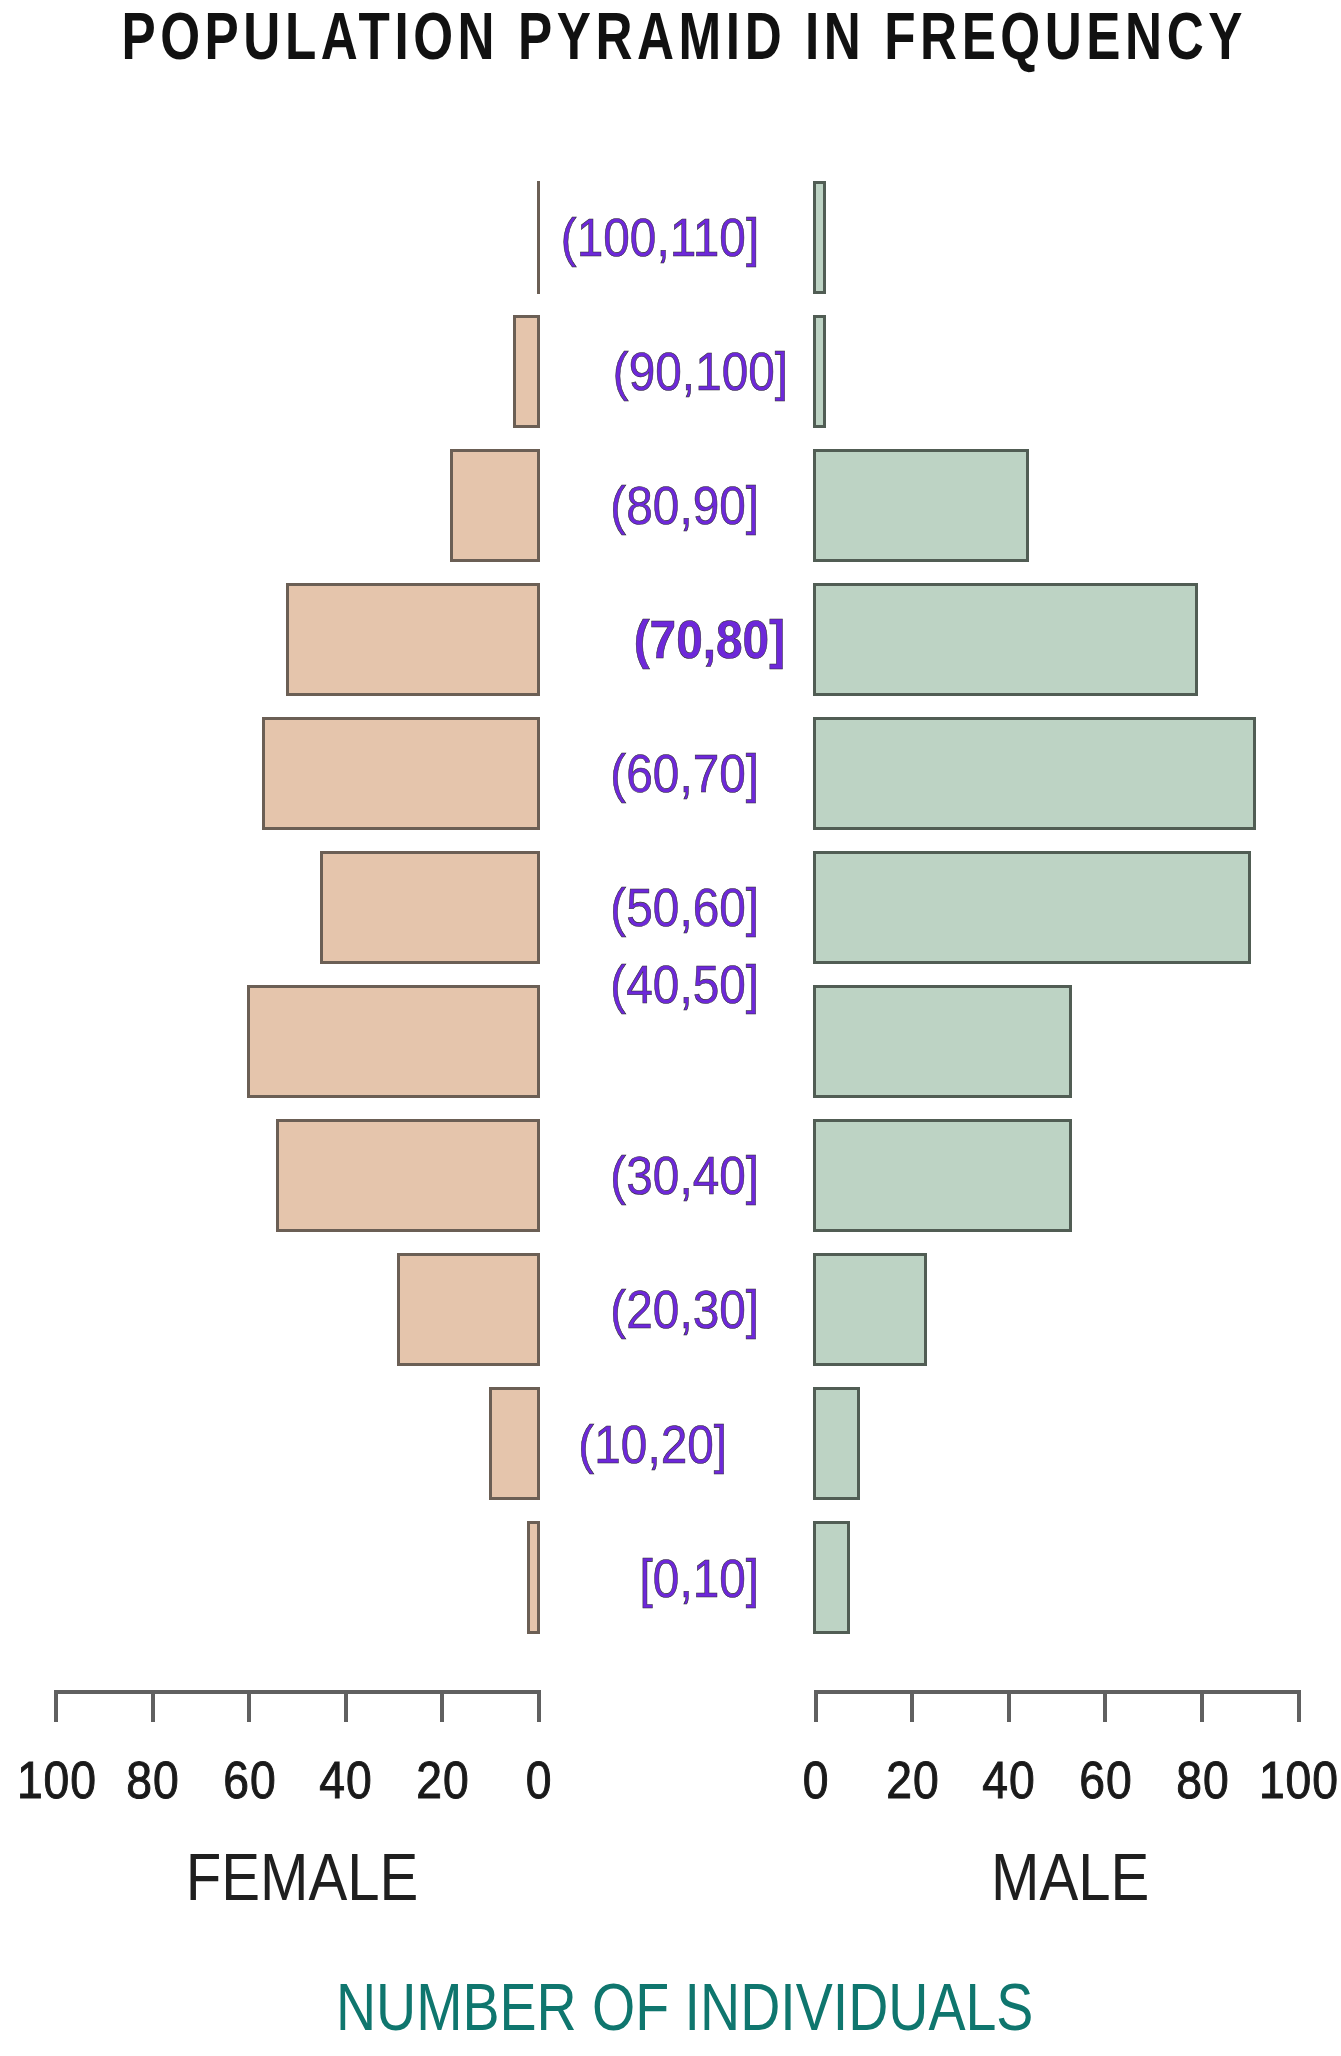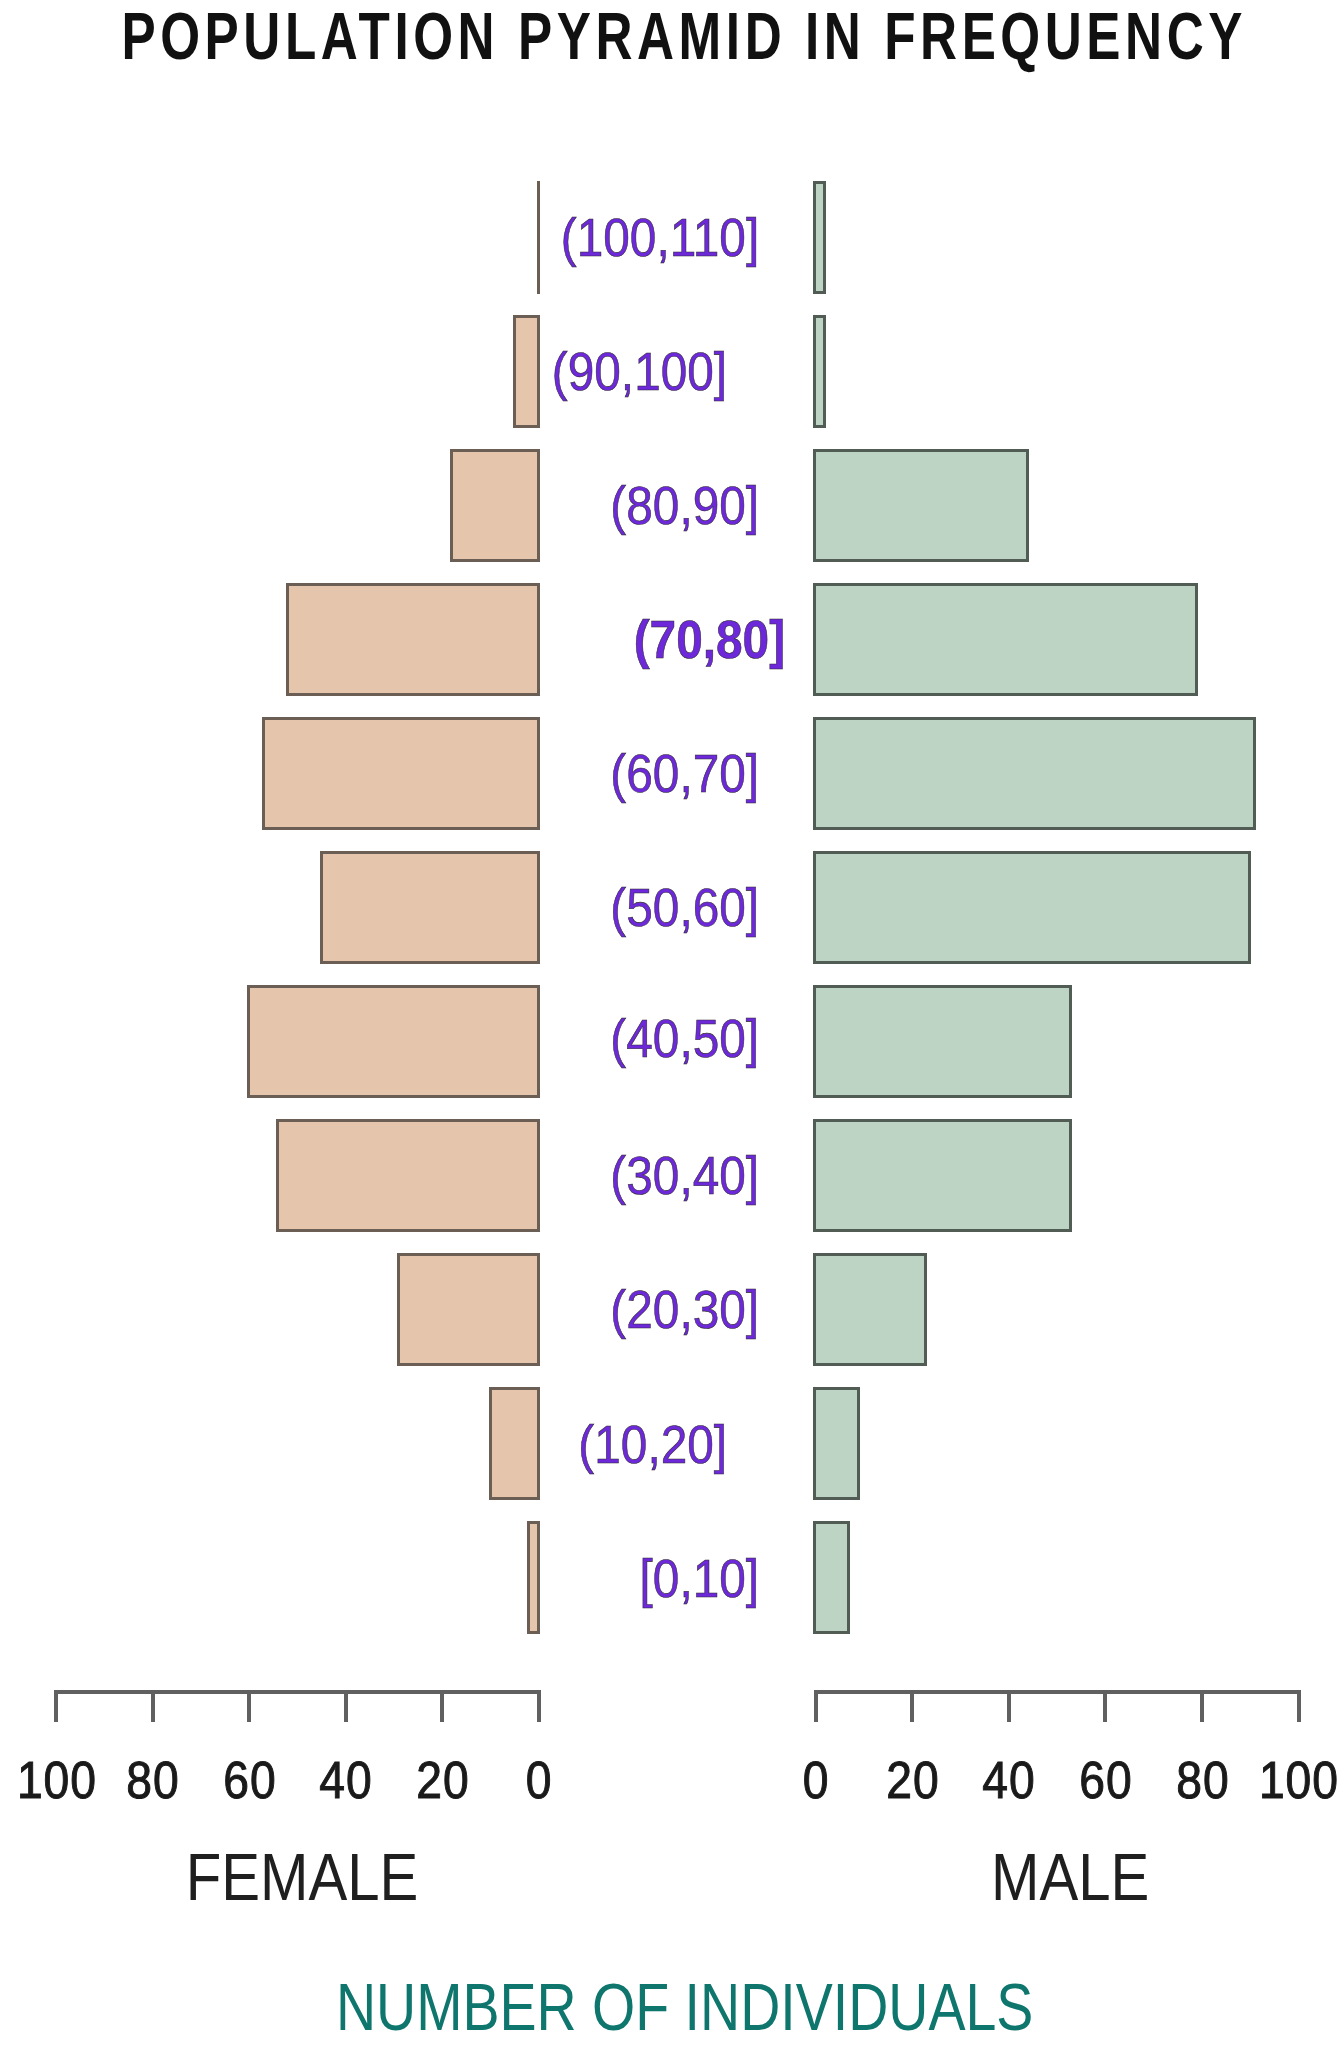--- a/index.html
+++ b/index.html
@@ -64,36 +64,36 @@
 <div id="chart">
 
   <div class="title"><span>POPULATION PYRAMID IN FREQUENCY</span></div>
 
   <div id="plot">
       <div class="bar zero f" style="left: 536.8px; top: 180.5px; width: 3.5px; height: 113px;"></div>
       <div class="bar m" style="left: 812.8px; top: 180.5px; width: 13.2px; height: 113px;"></div>
       <div class="cat" style="right: 582px; top: 210px;"><span>(100,110]</span></div>
       <div class="bar f" style="left: 512.6px; top: 314.6px; width: 27.6px; height: 113px;"></div>
       <div class="bar m" style="left: 812.8px; top: 314.6px; width: 13.2px; height: 113px;"></div>
-      <div class="cat" style="right: 614px; top: 344.1px;"><span>(90,100]</span></div>
+      <div class="cat" style="right: 553px; top: 344.1px;"><span>(90,100]</span></div>
       <div class="bar f" style="left: 449.9px; top: 448.6px; width: 90.3px; height: 113px;"></div>
       <div class="bar m" style="left: 812.8px; top: 448.6px; width: 216.1px; height: 113px;"></div>
       <div class="cat" style="right: 582px; top: 478.1px;"><span>(80,90]</span></div>
       <div class="bar f" style="left: 286px; top: 582.7px; width: 254.3px; height: 113px;"></div>
       <div class="bar m" style="left: 812.8px; top: 582.7px; width: 385.1px; height: 113px;"></div>
       <div class="cat" style="right: 556px; top: 612.2px; font-weight: bold;"><span>(70,80]</span></div>
       <div class="bar f" style="left: 261.8px; top: 716.7px; width: 278.4px; height: 113px;"></div>
       <div class="bar m" style="left: 812.8px; top: 716.7px; width: 443.1px; height: 113px;"></div>
       <div class="cat" style="right: 582px; top: 746.2px;"><span>(60,70]</span></div>
       <div class="bar f" style="left: 319.7px; top: 850.8px; width: 220.5px; height: 113px;"></div>
       <div class="bar m" style="left: 812.8px; top: 850.8px; width: 438.3px; height: 113px;"></div>
       <div class="cat" style="right: 582px; top: 880.3px;"><span>(50,60]</span></div>
       <div class="bar f" style="left: 247.4px; top: 984.8px; width: 292.9px; height: 113px;"></div>
       <div class="bar m" style="left: 812.8px; top: 984.8px; width: 259.5px; height: 113px;"></div>
-      <div class="cat" style="right: 582px; top: 1011px; text-align: right;"><span>(40,50]</span></div>
+      <div class="cat" style="right: 582px; top: 957px; text-align: right;"><span>(40,50]</span></div>
       <div class="bar f" style="left: 276.3px; top: 1118.9px; width: 263.9px; height: 113px;"></div>
       <div class="bar m" style="left: 812.8px; top: 1118.9px; width: 259.5px; height: 113px;"></div>
       <div class="cat" style="right: 582px; top: 1148.4px;"><span>(30,40]</span></div>
       <div class="bar f" style="left: 396.9px; top: 1252.9px; width: 143.4px; height: 113px;"></div>
       <div class="bar m" style="left: 812.8px; top: 1252.9px; width: 114.6px; height: 113px;"></div>
       <div class="cat" style="right: 582px; top: 1282.4px;"><span>(20,30]</span></div>
       <div class="bar f" style="left: 488.5px; top: 1387px; width: 51.7px; height: 113px;"></div>
       <div class="bar m" style="left: 812.8px; top: 1387px; width: 47px; height: 113px;"></div>
       <div class="cat" style="right: 614px; top: 1416.5px;"><span>(10,20]</span></div>
       <div class="bar f" style="left: 527.1px; top: 1521px; width: 13.1px; height: 113px;"></div>

